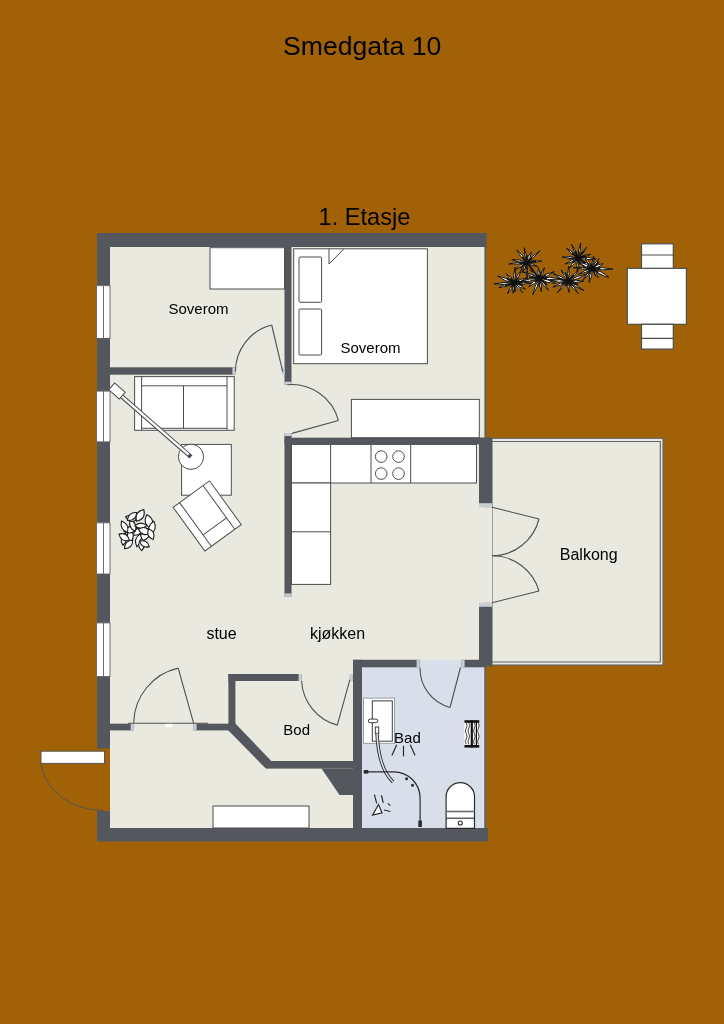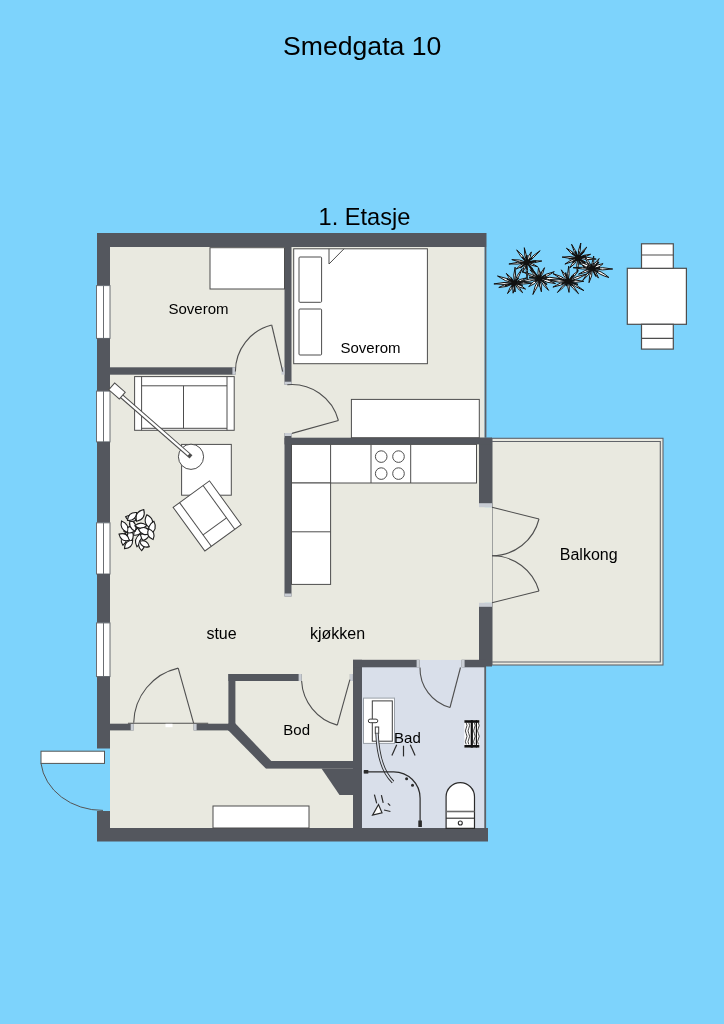--- a/index.html
+++ b/index.html
@@ -1,16 +1,16 @@
 <!DOCTYPE html>
 <html><head>
 <meta charset="utf-8">
 <style>
   html,body{margin:0;padding:0;background:#ffffff;}
-  #page{position:relative;width:724px;height:1024px;background:#7dd3fc;overflow:hidden;
+  #page{position:relative;width:724px;height:1024px;background:#a16207;overflow:hidden;
         font-family:"Liberation Sans",sans-serif;}
   svg{position:absolute;left:0;top:0;}
 </style>
 </head>
 <body>
 <div id="page">
 <svg width="724" height="1024" viewBox="0 0 724 1024">
 
 <g>
         <text x="362.2" y="55.2" font-size="26.6" fill="#000000" text-anchor="middle">Smedgata 10</text>

